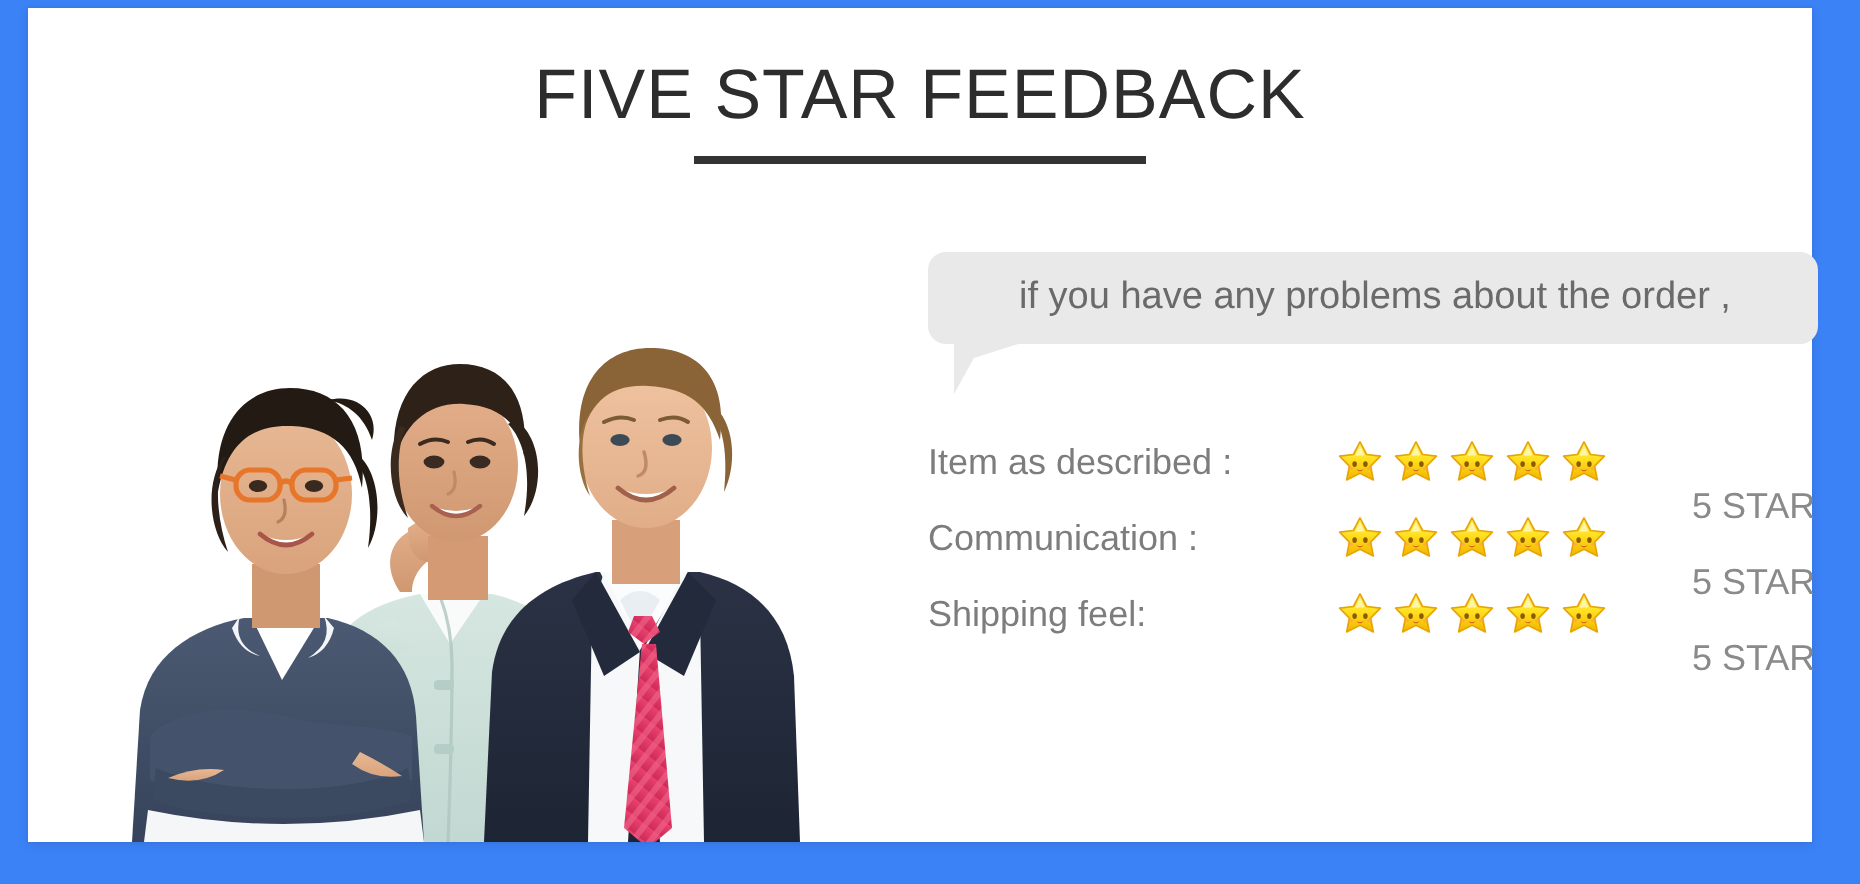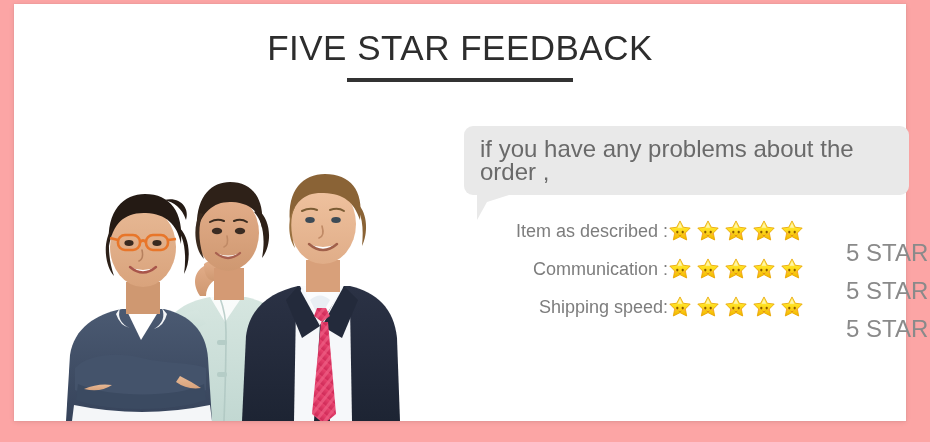--- a/index.html
+++ b/index.html
@@ -11,21 +11,21 @@
     width: 930px;
     height: 442px;
     overflow: hidden;
     font-family: "Liberation Sans", sans-serif;
   }
 
   #page {
     position: relative;
     width: 930px;
     height: 442px;
-    background: #fca5a5;
+    background: #3b82f6;
   }
 
   
   #card {
     position: absolute;
     left: 14px;
     top: 4px;
     width: 892px;
     height: 417px;
     background: #ffffff;
@@ -81,24 +81,25 @@
     width: 456px;
     height: 300px;
   }
 
   
   .bubble {
     position: absolute;
     background: #e9e9e9;
     border-radius: 9px;
     color: #6a6a6a;
-    font-size: 24px;
+    font-size: 19px;
     line-height: 23px;
     padding: 11px 14px 12px 16px;
     box-sizing: border-box;
+    text-align: center;
   }
   #bubble-top {
     left: 14px;
     top: 14px;
     width: 445px;
   }
   #bubble-top .tail {
     position: absolute;
     left: 13px;
     top: 100%;
@@ -119,21 +120,20 @@
   #ratings {
     position: absolute;
     left: 0px;
     top: 100px;
   }
   .rating-row {
     position: relative;
     height: 38px;
     display: flex;
     align-items: center;
-    text-align: right;
   }
   .rating-label {
     width: 218px;
     padding-left: 14px;
     box-sizing: border-box;
     font-size: 18px;
     color: #7d7d7d;
     white-space: nowrap;
   }
   .stars {
@@ -142,21 +142,21 @@
     align-items: center;
     gap: 4px;
   }
   .star-ico {
     display: block;
     width: 24px;
     height: 24px;
   }
   .rating-value {
     padding-left: 30px;
-    font-size: 24px;
+    font-size: 18px;
     color: #8a8a8a;
     white-space: nowrap;
     margin-top: 44px;
   }
 </style>
 </head>
 <body>
 
 <div id="page">
   <div id="card">
@@ -412,21 +412,21 @@
                 <ellipse cx="19.6" cy="17.4" rx="1.5" ry="1.9" fill="#8a5a00"></ellipse>
                 <path d="M13.2 20.4 q2.8 2.6 5.6 0 q-2.8 3.6 -5.6 0 Z" fill="#c0392b"></path>
                 <ellipse cx="9.6" cy="20.2" rx="1.8" ry="1.2" fill="#ff9d4d" opacity="0.6"></ellipse>
                 <ellipse cx="22.4" cy="20.2" rx="1.8" ry="1.2" fill="#ff9d4d" opacity="0.6"></ellipse>
               </svg>
           </div>
           <div class="rating-value">5 STAR</div>
         </div>
 
         <div class="rating-row">
-          <div class="rating-label">Shipping speed:</div>
+          <div class="rating-label">Shipping feel:</div>
           <div class="stars">
             <svg class="star-ico" viewBox="0 0 32 32">
                 <path d="M16 2.6 L20.4 11 L29.6 12.1 L23.1 18.7 L24.9 28 L16 23.5 L7.1 28 L8.9 18.7 L2.4 12.1 L11.6 11 Z" fill="url(#sg1)" stroke="#e8a400" stroke-width="1.1" stroke-linejoin="round"></path>
                 <path d="M16 5.6 L19 11.6 L12.8 11.8 Z" fill="#fff9c4" opacity="0.8"></path>
                 <ellipse cx="12.4" cy="17.4" rx="1.5" ry="1.9" fill="#8a5a00"></ellipse>
                 <ellipse cx="19.6" cy="17.4" rx="1.5" ry="1.9" fill="#8a5a00"></ellipse>
                 <path d="M13.2 20.4 q2.8 2.6 5.6 0 q-2.8 3.6 -5.6 0 Z" fill="#c0392b"></path>
                 <ellipse cx="9.6" cy="20.2" rx="1.8" ry="1.2" fill="#ff9d4d" opacity="0.6"></ellipse>
                 <ellipse cx="22.4" cy="20.2" rx="1.8" ry="1.2" fill="#ff9d4d" opacity="0.6"></ellipse>
               </svg>

